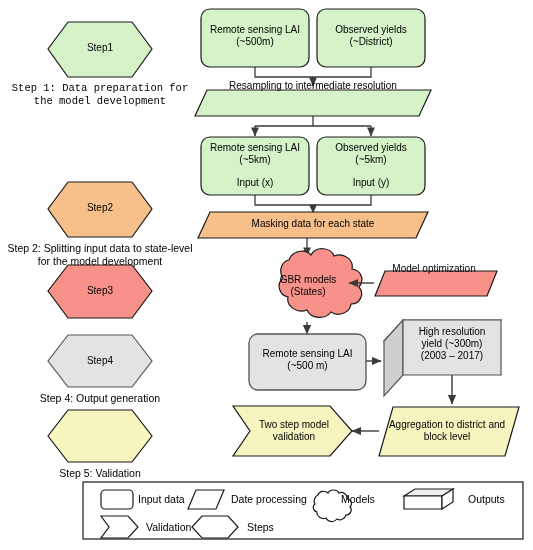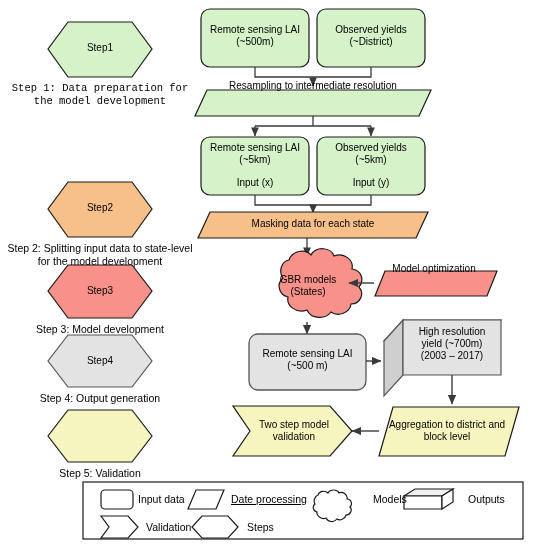--- a/index.html
+++ b/index.html
@@ -128,21 +128,20 @@
     <polygon points="202,516 228,516 238,527 228,538 202,538 192,527" fill="#ffffff" stroke="#1a1a1a" stroke-width="1.2"></polygon>
   </svg>
 
   <div class="lbl" style="left:48px;top:42px;width:104px;">Step1</div>
   <div class="cap" style="left:2px;top:82px;width:196px;font-family:Liberation Mono, monospace;">Step 1: Data preparation for the model development</div>
 
   <div class="lbl" style="left:48px;top:202px;width:104px;">Step2</div>
   <div class="cap" style="left:2px;top:242px;width:196px;">Step 2: Splitting input data to state-level for the model development</div>
 
   <div class="lbl" style="left:48px;top:285px;width:104px;">Step3</div>
-  <div class="cap" style="left:2px;top:323px;width:196px;">Step 3: Model development</div>
 
   <div class="lbl" style="left:48px;top:355px;width:104px;">Step4</div>
   <div class="cap" style="left:2px;top:392px;width:196px;">Step 4: Output generation</div>
 
   <div class="cap" style="left:2px;top:467px;width:196px;">Step 5: Validation</div>
 
   <div class="lbl" style="left:201px;top:24px;width:108px;">
     <span>Remote sensing LAI</span><br>
     <span>(~500m)</span>
   </div>
@@ -173,34 +172,34 @@
 
   <div class="lbl" style="left:378px;top:263px;width:112px;">Model optimization</div>
 
   <div class="lbl" style="left:249px;top:348px;width:117px;">
     <span>Remote sensing LAI</span><br>
     <span>(~500 m)</span>
   </div>
 
   <div class="lbl" style="left:404px;top:326px;width:96px;">
     <span>High resolution</span><br>
-    <span>yield (~700m)</span><br>
+    <span>yield (~300m)</span><br>
     <span>(2003 – 2017)</span>
   </div>
 
   <div class="lbl" style="left:381px;top:419px;width:132px;">
     <span>Aggregation to district and</span><br>
     <span>block level</span>
   </div>
 
   <div class="lbl" style="left:248px;top:419px;width:92px;">
     <span>Two step model</span><br>
     <span>validation</span>
   </div>
 
   <div class="legtxt" style="left:138px;top:493px;">Input data</div>
-  <div class="legtxt" style="left:231px;top:493px;text-decoration:underline;">Date processing</div>
-  <div class="legtxt" style="left:373px;top:493px;">Models</div>
+  <div class="legtxt" style="left:231px;top:493px;">Date processing</div>
+  <div class="legtxt" style="left:341px;top:493px;">Models</div>
   <div class="legtxt" style="left:468px;top:493px;">Outputs</div>
   <div class="legtxt" style="left:146px;top:521px;">Validation</div>
   <div class="legtxt" style="left:247px;top:521px;">Steps</div>
 
 </div>
 
 </body></html>

